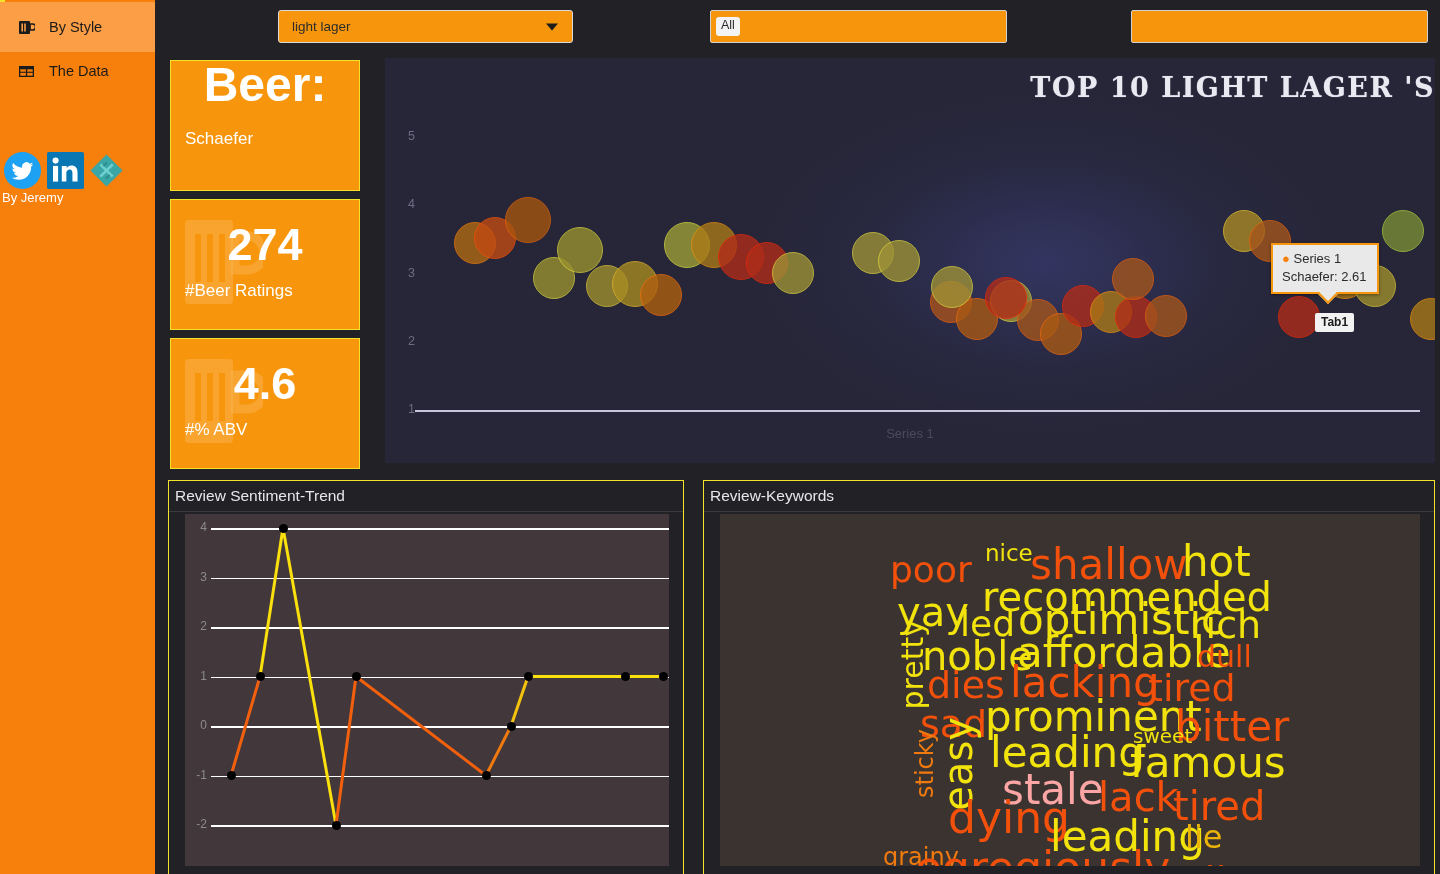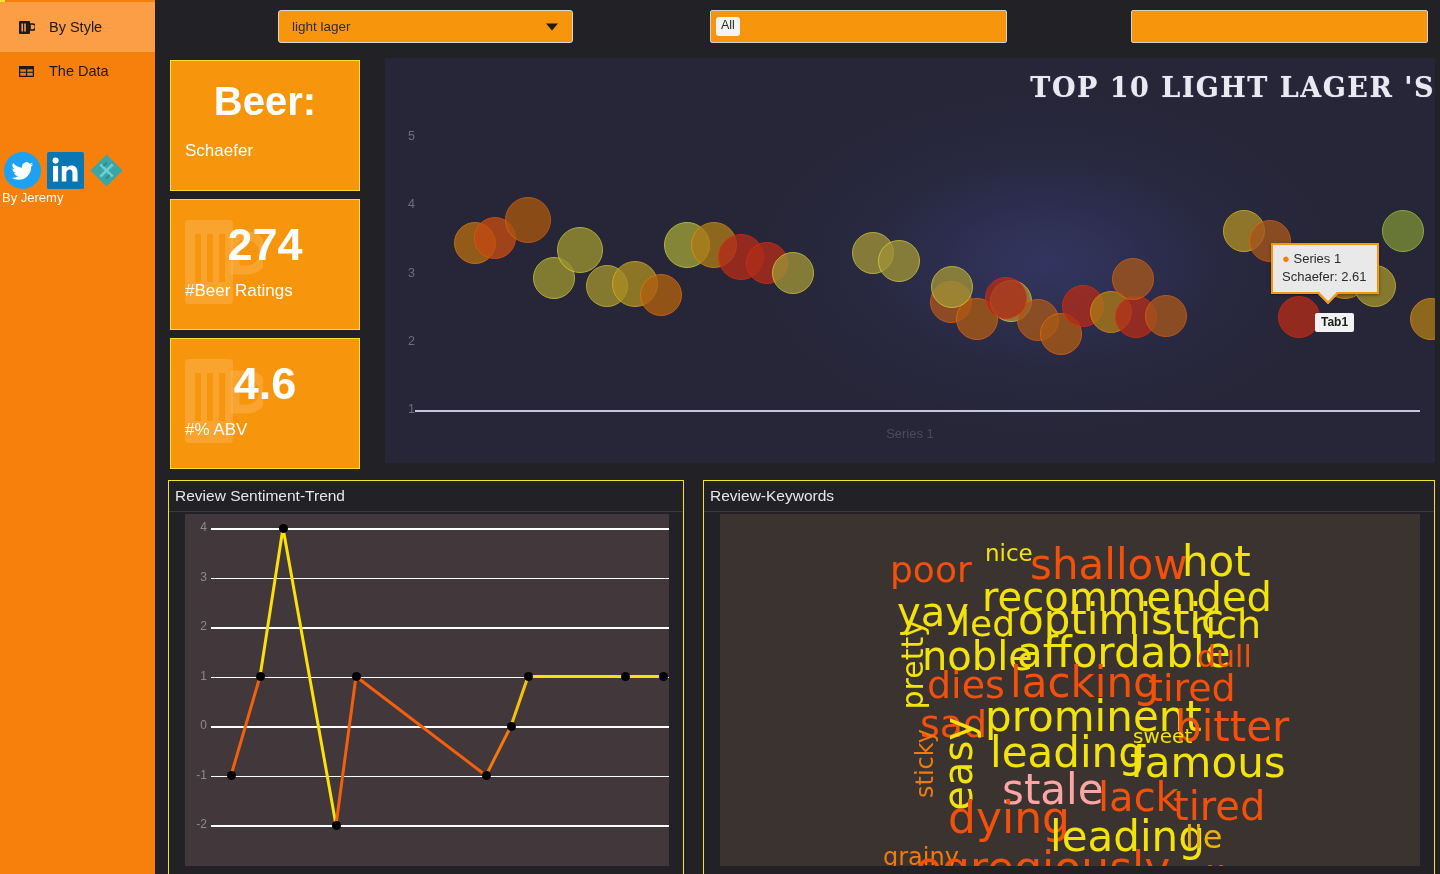--- a/index.html
+++ b/index.html
@@ -59,21 +59,21 @@
     position: absolute; left: 170px; width: 190px;
     background: #F7960D; border: 1px solid #F2E32A; overflow: hidden;
   }
   .kpi.k1 { top: 60px; height: 131px; }
   .kpi.k2 { top: 199px; height: 131px; }
   .kpi.k3 { top: 338px; height: 131px; }
   .kpi .big {
     color: #fff; font-weight: bold; text-align: center; line-height: 1;
     position: relative; z-index: 2;
   }
-  .kpi.k1 .big { font-size: 40px; padding-top: 20px; }
+  .kpi.k1 .big { font-size: 48px; }
   .kpi .sub { color: #fff; font-size: 17px; position: relative; z-index: 2; }
   .kpi.k1 .sub { padding: 20px 0 0 14px; }
   .kpi.k2 .big, .kpi.k3 .big { font-size: 45px; padding-top: 22px; }
   .kpi.k2 .sub, .kpi.k3 .sub { padding: 14px 0 0 14px; }
   .mug {
     position: absolute; left: 12px; top: 18px; z-index: 1; opacity: 0.30;
   }
 
   
   .scatter-panel {

